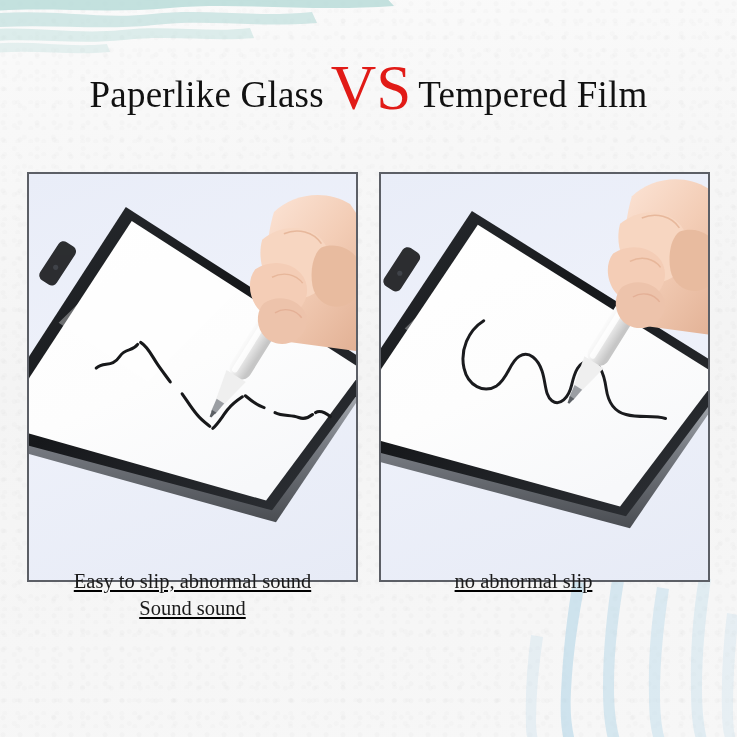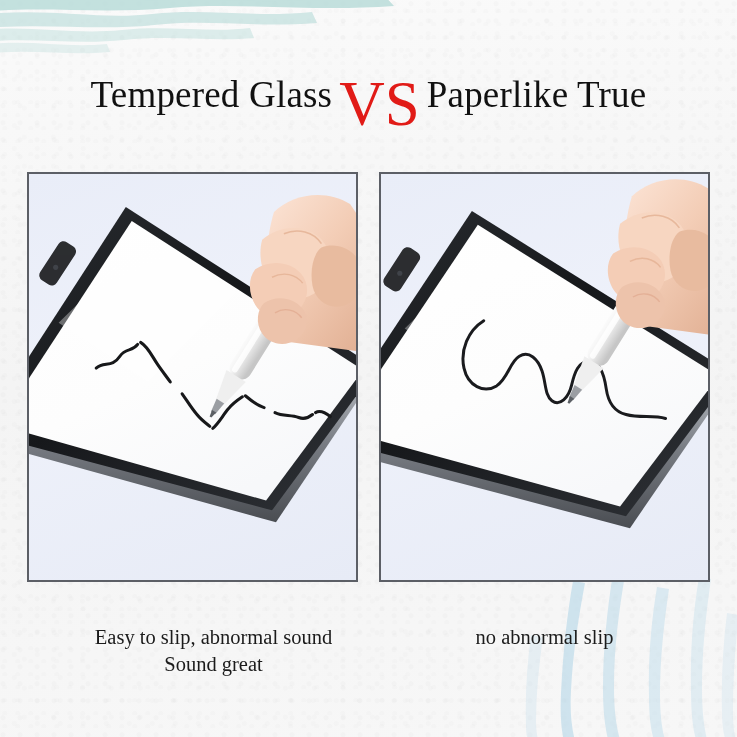--- a/index.html
+++ b/index.html
@@ -64,21 +64,21 @@
     color: #111111;
     letter-spacing: 0.2px;
   }
   .title-vs {
     font-size: 63px;
     color: #e11b17;
     font-weight: 400;
     padding: 0 7px;
     line-height: 0.9;
     position: relative;
-    top: 18px;
+    top: 2px;
   }
 
   
   .panels {
     position: absolute;
     left: 27px;
     top: 172px;
     width: 683px;
     height: 410px;
     display: flex;
@@ -103,24 +103,25 @@
     inset: 0;
     width: 100%;
     height: 100%;
     display: block;
   }
 
   
   .captions {
     position: absolute;
     left: 27px;
-    top: 624px;
+    top: 568px;
     width: 683px;
     display: flex;
-    justify-content: flex-end;
+    justify-content: flex-start;
+    text-decoration: underline;
   }
   .caption {
     width: 331px;
     text-align: center;
     color: #1b1b1b;
     font-size: 20.5px;
     line-height: 1.33;
   }
   .caption .line { display: block; }
 </style>
@@ -146,23 +147,23 @@
       <path d="M56 8 C 50 42, 46 78, 44 120 C 43 140, 44 156, 47 168 L 58 168 C 54 152, 53 136, 54 118 C 56 78, 62 42, 68 10 Z"></path>
       <path d="M96 0 C 90 38, 86 76, 86 116 C 86 138, 88 156, 92 170 L 104 170 C 99 154, 97 136, 97 114 C 97 74, 102 38, 108 2 Z" opacity="0.85"></path>
       <path d="M140 14 C 134 50, 131 86, 132 124 C 132 144, 134 160, 138 170 L 149 170 C 145 158, 143 142, 143 122 C 143 86, 147 50, 152 16 Z" opacity="0.7"></path>
       <path d="M182 4 C 176 40, 173 78, 174 118 C 174 140, 176 158, 180 170 L 191 170 C 187 156, 185 138, 185 116 C 185 78, 189 40, 194 6 Z" opacity="0.55"></path>
       <path d="M14 62 C 10 92, 8 122, 9 152 C 9 160, 10 166, 12 170 L 22 170 C 20 164, 19 156, 19 148 C 19 120, 22 92, 26 64 Z" opacity="0.45"></path>
       <path d="M210 40 C 206 72, 204 106, 205 140 C 205 154, 207 164, 210 170 L 220 170 C 217 162, 216 152, 216 138 C 216 106, 218 72, 222 42 Z" opacity="0.4"></path>
     </g>
   </svg>
 
   <div class="title-row">
-    <span class="title-left">Tempered Glass</span>
+    <span class="title-left">Paperlike Glass</span>
     <span class="title-vs">VS</span>
-    <span class="title-right">Paperlike True</span>
+    <span class="title-right">Tempered Film</span>
   </div>
 
   <div class="panels">
 
     <div class="panel">
       <div class="panel-scene"></div>
       <svg class="tablet-svg" viewBox="0 0 331 410">
         <defs>
           <linearGradient id="screenL" x1="0" y1="0" x2="0.6" y2="1">
             <stop offset="0%" stop-color="#ffffff"></stop>
@@ -322,20 +323,20 @@
             <path d="M255 124 C 265 118, 276 121, 282 129" fill="none" stroke="#dda389" stroke-width="1.4" opacity="0.6"></path>
           </g>
         </g>
       </svg>
     </div>
   </div>
 
   <div class="captions">
     <div class="caption">
       <span class="line">Easy to slip, abnormal sound</span>
-      <span class="line">Sound great</span>
+      <span class="line">Sound sound</span>
     </div>
     <div class="caption">
       <span class="line">no abnormal slip</span>
     </div>
   </div>
 
 </div>
 
 </body></html>

